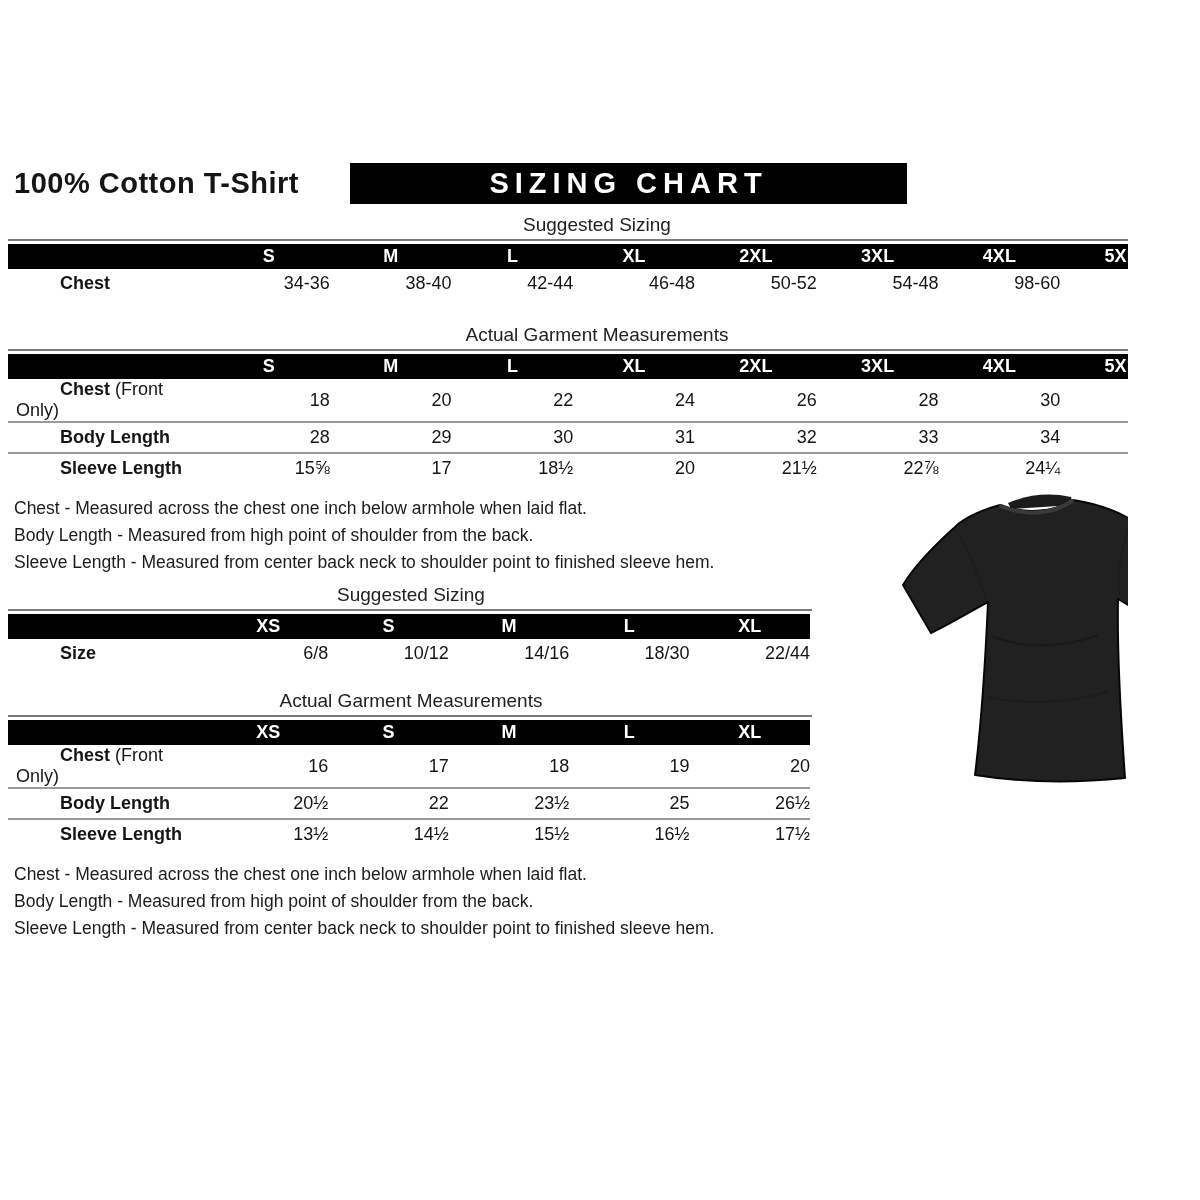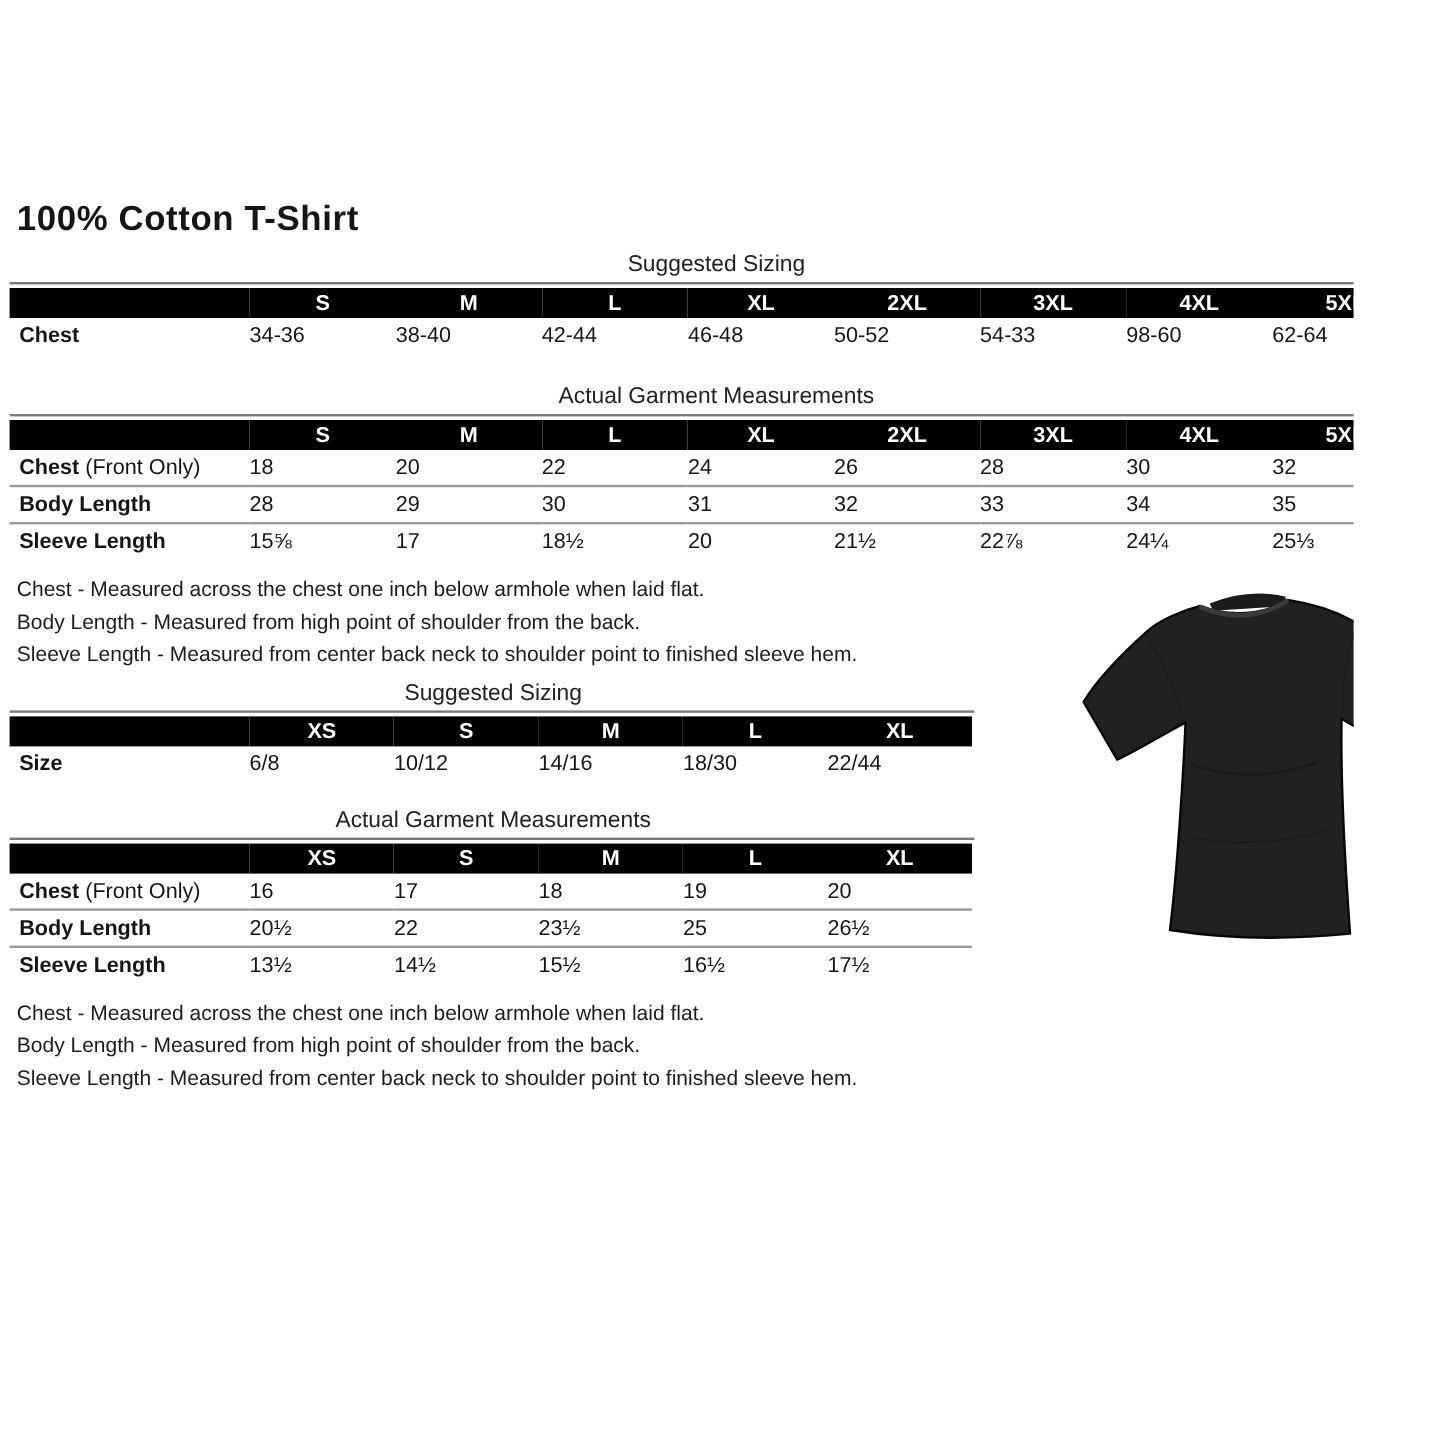--- a/index.html
+++ b/index.html
@@ -22,24 +22,24 @@
   .section-label{font-size:19px;color:#222;padding:0 0 3px 2px;border-bottom:2px solid var(--rule);text-align:center;}
   .w-adult{width:1174px;}
   .w-youth{width:802px;}
 
   
   .size-table{border-collapse:collapse;table-layout:fixed;margin-top:3px;}
   .size-table.adult{width:1174px;}
   .size-table.youth{width:802px;}
   .size-table col.labelcol{width:200px;}
   .size-table thead th{background:var(--bar);color:#ffffff;font-weight:bold;font-size:18px;height:25px;text-align:center;padding:0;}
-  .size-table tbody td{font-size:18px;height:29px;text-align:left;padding:0;color:var(--text);}
+  .size-table tbody td{font-size:18px;height:29px;text-align:right;padding:0;color:var(--text);}
   .size-table tbody tr+tr td{border-top:2px solid var(--separator);}
   .size-table td.row-label{text-align:left;padding-left:8px;}
-  .size-table td.row-label b{font-weight:bold;}
+  .size-table td.row-label b{font-weight:bold;margin-left:44px;}
   .size-table td.row-label span{font-weight:normal;}
 
   .gap-26{margin-top:26px;}
   .gap-22{margin-top:22px;}
 
   
   .notes{margin:12px 0 0 6px;width:780px;}
   .note-line{font-size:17.5px;line-height:26px;margin-bottom:1px;color:#1c1c1c;}
 
   
@@ -51,20 +51,21 @@
   .tee-wrap svg{display:block;width:100%;height:100%;}
 </style>
 </head>
 <body>
 
 <div class="page">
   <div class="content">
 
     <div class="hdr-row">
       <div class="page-title">100% Cotton T-Shirt</div>
+      <div class="banner">SIZING CHART</div>
     </div>
 
     <div style="margin-top:10px;">
       <div class="section-label w-adult">Suggested Sizing</div>
       <div>
           <table class="size-table adult">
             <colgroup>
               <col class="labelcol">
               <col>
               <col>
@@ -89,21 +90,21 @@
               </tr>
             </thead>
             <tbody>
               <tr>
                 <td class="row-label"><b>Chest</b></td>
                 <td>34-36</td>
                 <td>38-40</td>
                 <td>42-44</td>
                 <td>46-48</td>
                 <td>50-52</td>
-                <td>54-33</td>
+                <td>54-48</td>
                 <td>98-60</td>
                 <td>62-64</td>
               </tr>
             </tbody>
           </table>
         </div>
     </div>
 
     <div class="gap-26">
       <div class="section-label w-adult">Actual Garment Measurements</div>

